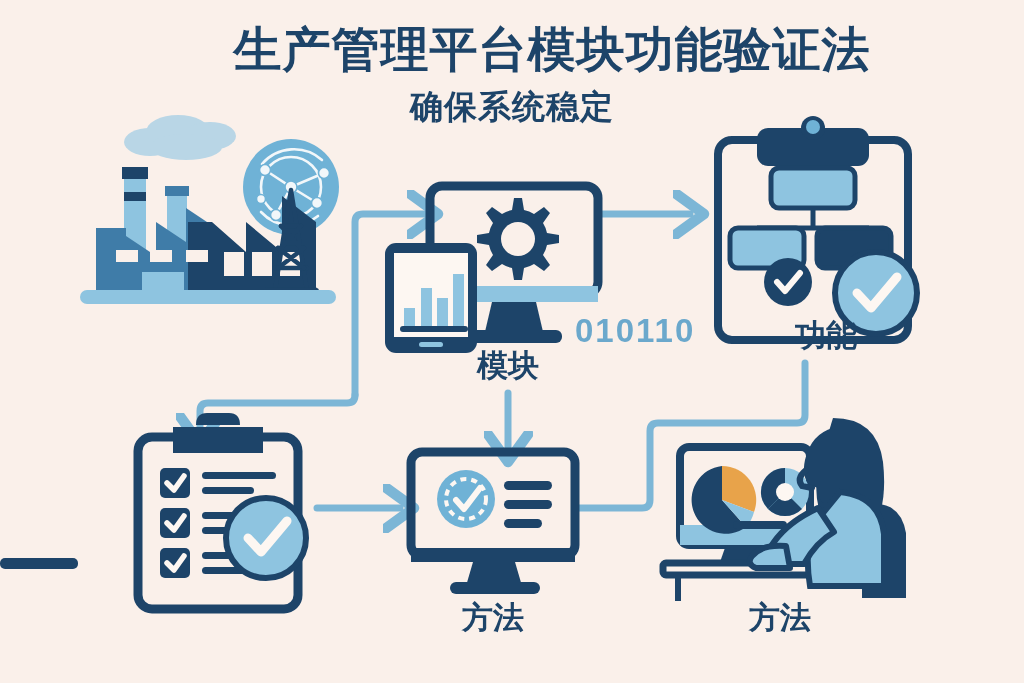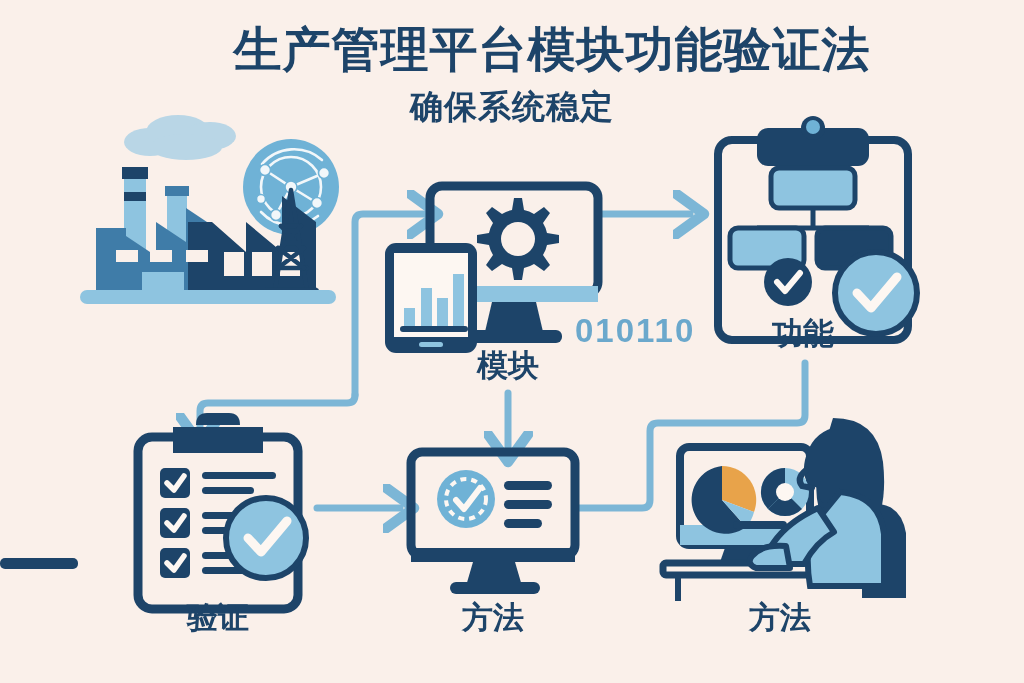--- a/index.html
+++ b/index.html
@@ -160,21 +160,21 @@
     </g>
     <g>
       <circle cx="788" cy="282" r="24" fill="#1d4469"></circle>
       <path d="M777,282 L785,291 L800,273" fill="none" stroke="#fdf7f2" stroke-width="6" stroke-linecap="round" stroke-linejoin="round"></path>
     </g>
     <g>
       <circle cx="876" cy="293" r="41" fill="#8ec4e0" stroke="#1d4469" stroke-width="6"></circle>
       <path d="M857,293 L871,308 L897,277" fill="none" stroke="#fdf7f2" stroke-width="9" stroke-linecap="round" stroke-linejoin="round"></path>
     </g>
   </svg>
-  <div class="nodelabel" style="left:713px;top:318px;width:180px;font-family:Liberation Mono, monospace;">功能</div>
+  <div class="nodelabel" style="left:736px;top:318px;width:180px;">功能</div>
 
   <svg class="layer" viewBox="0 0 1024 683">
     <g>
       <rect x="138" y="437" width="160" height="172" rx="14" fill="none" stroke="#1d4469" stroke-width="9"></rect>
       <path d="M173,427 L263,427 L263,453 L173,453 Z M196,425 q0,-12 11,-12 l22,0 q11,0 11,12" fill="#1d4469"></path>
     </g>
     <g>
       <rect x="160" y="468" width="30" height="30" rx="5" fill="#1d4469"></rect>
       <path d="M167,483 L174,490 L184,476" fill="none" stroke="#fdf7f2" stroke-width="5.5" stroke-linecap="round" stroke-linejoin="round"></path>
       <rect x="160" y="508" width="30" height="30" rx="5" fill="#1d4469"></rect>
@@ -188,21 +188,20 @@
       <rect x="202" y="512" width="74" height="7" rx="3.5"></rect>
       <rect x="202" y="527" width="52" height="7" rx="3.5"></rect>
       <rect x="202" y="552" width="74" height="7" rx="3.5"></rect>
       <rect x="202" y="567" width="52" height="7" rx="3.5"></rect>
     </g>
     <g>
       <circle cx="266" cy="538" r="40" fill="#8ec4e0" stroke="#1d4469" stroke-width="6"></circle>
       <path d="M248,538 L261,552 L287,521" fill="none" stroke="#fdf7f2" stroke-width="9" stroke-linecap="round" stroke-linejoin="round"></path>
     </g>
   </svg>
-  <div class="nodelabel" style="left:128px;top:600px;width:180px;">验证</div>
 
   <svg class="layer" viewBox="0 0 1024 683">
     <g>
       <rect x="411" y="452" width="164" height="104" rx="11" fill="none" stroke="#1d4469" stroke-width="9"></rect>
       <rect x="411" y="548" width="164" height="14" fill="#1d4469"></rect>
       <path d="M473,562 L515,562 L522,586 L466,586 Z" fill="#1d4469"></path>
       <rect x="450" y="582" width="90" height="12" rx="6" fill="#1d4469"></rect>
     </g>
     <g>
       <circle cx="466" cy="499" r="29" fill="#6fb2d6"></circle>

